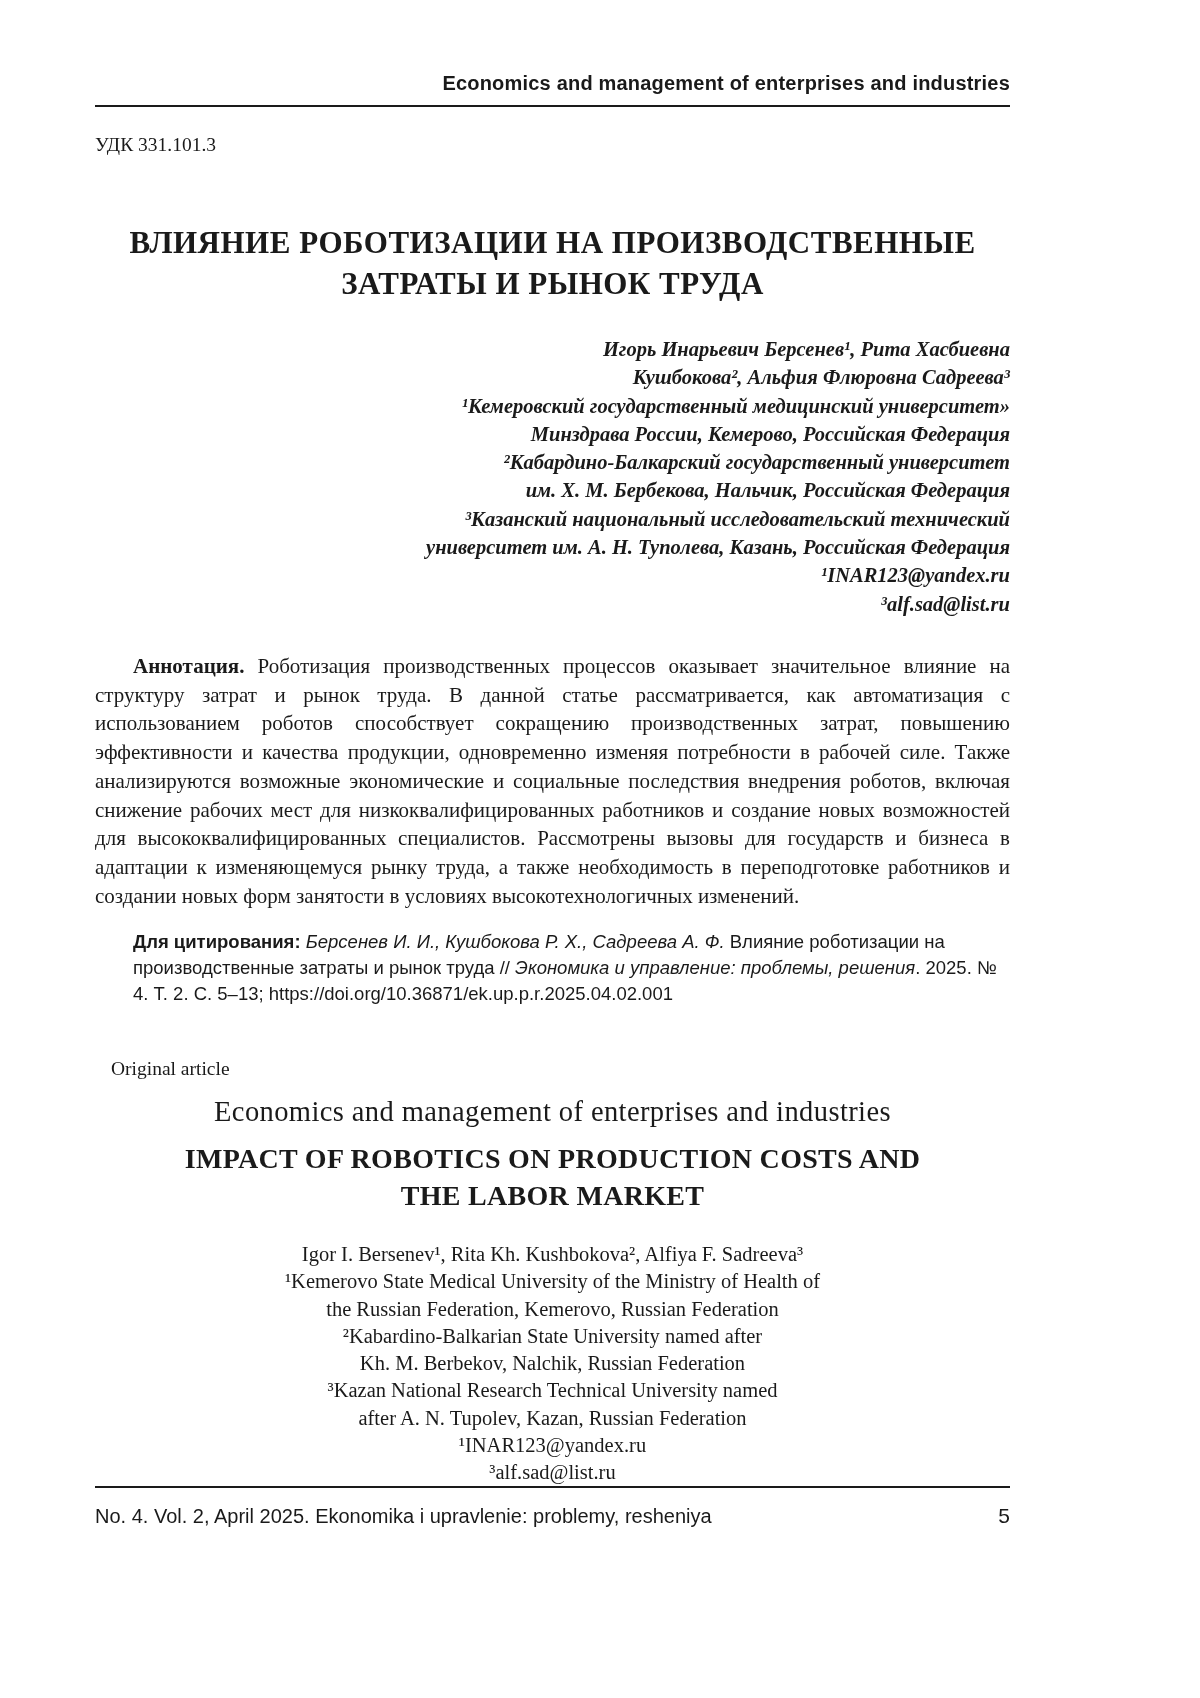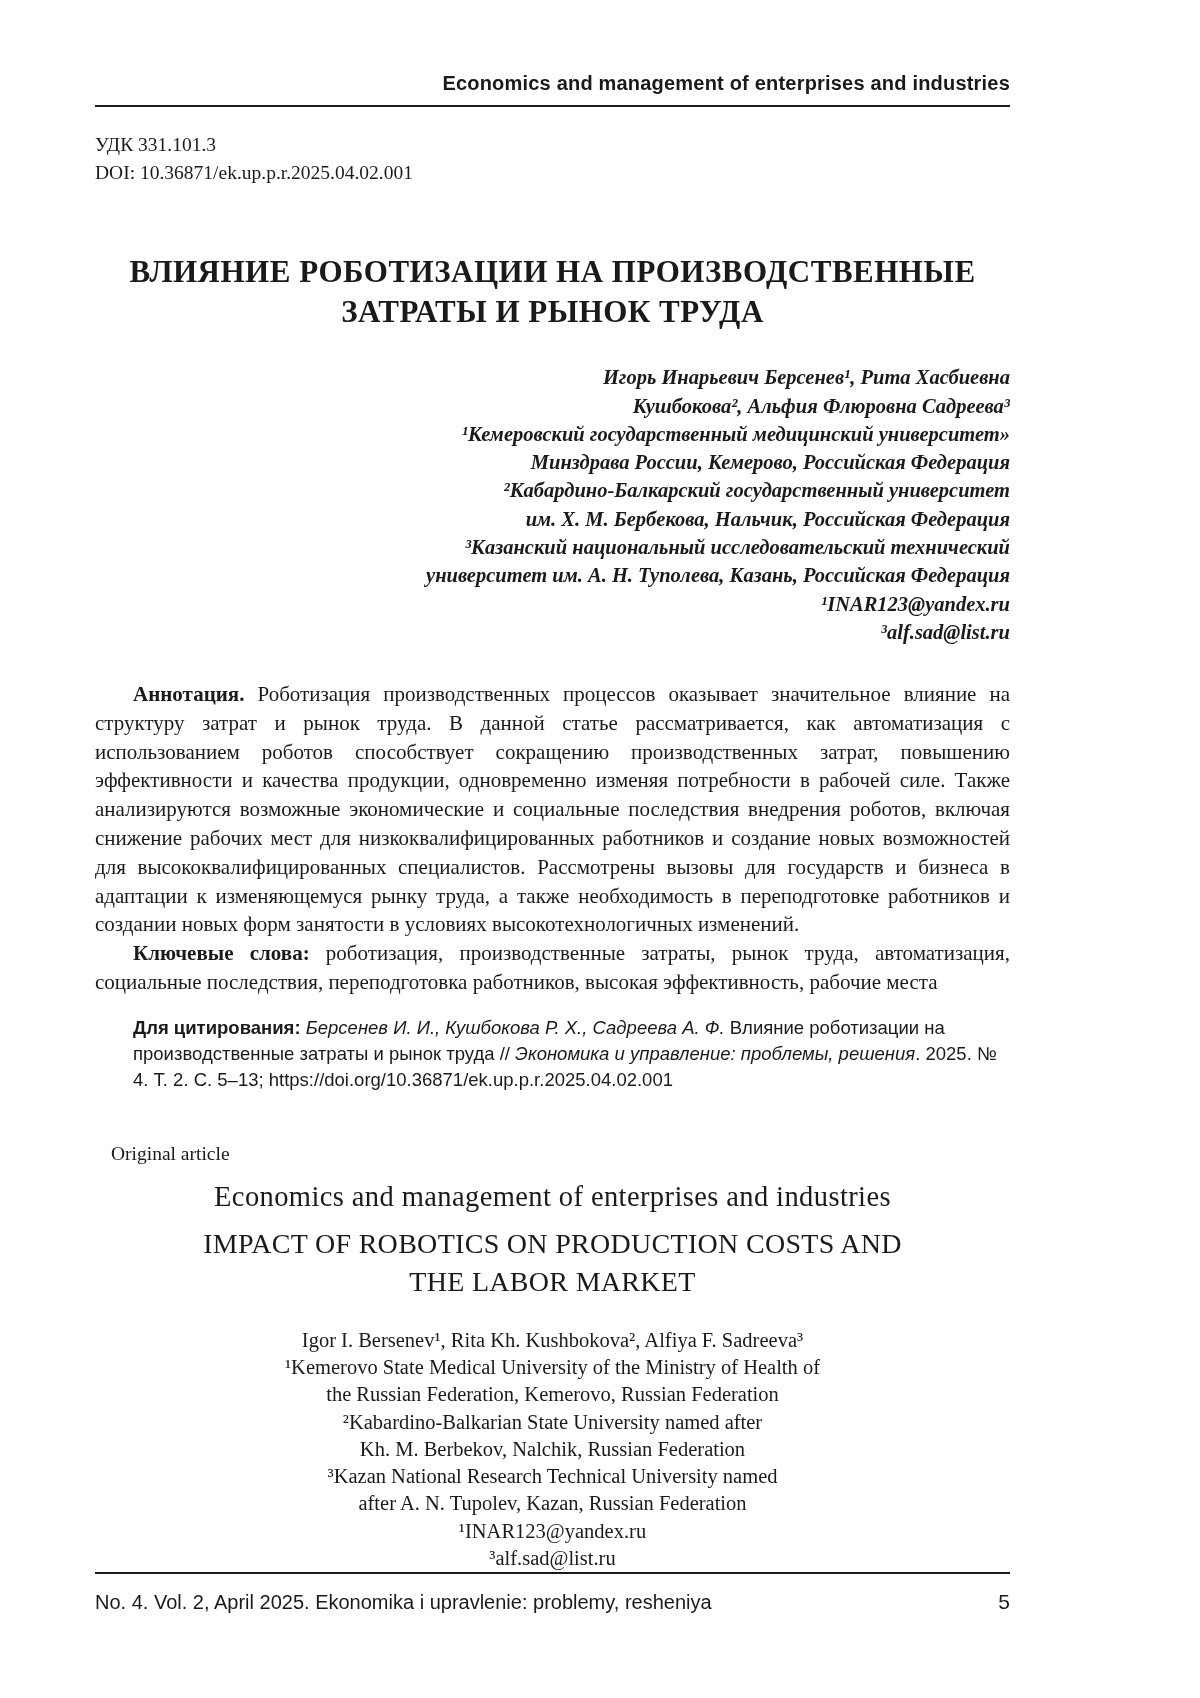--- a/index.html
+++ b/index.html
@@ -77,21 +77,21 @@
     text-align: center;
     font-size: 28.5px;
     font-weight: normal;
     letter-spacing: 0.4px;
   }
 
   .en-title {
     margin: 12px 0 0 0;
     text-align: center;
     font-size: 28px;
-    font-weight: normal;
+    font-weight: bold;
     line-height: 1.35;
     letter-spacing: 0.3px;
     white-space: pre-line;
   }
 
   .en-authors {
     margin-top: 26px;
     text-align: center;
     font-size: 20.5px;
     line-height: 1.33;
@@ -118,40 +118,38 @@
 
 <div class="page">
 
   <header>
     <div class="running-head">Economics and management of enterprises and industries</div>
     <hr class="head-rule">
   </header>
 
   <section class="meta">
     <p>УДК 331.101.3</p>
-    <p>DOI: 10.36871/ek.up.p.r.2025.04.02.001</p>
   </section>
 
   <h1 class="title-ru">ВЛИЯНИЕ РОБОТИЗАЦИИ НА ПРОИЗВОДСТВЕННЫЕ
 ЗАТРАТЫ И РЫНОК ТРУДА</h1>
 
   <div class="authors-ru">Игорь Инарьевич Берсенев¹, Рита Хасбиевна
 Кушбокова², Альфия Флюровна Садреева³
 ¹Кемеровский государственный медицинский университет»
 Минздрава России, Кемерово, Российская Федерация
 ²Кабардино-Балкарский государственный университет
 им. Х. М. Бербекова, Нальчик, Российская Федерация
 ³Казанский национальный исследовательский технический
 университет им. А. Н. Туполева, Казань, Российская Федерация
 ¹INAR123@yandex.ru
 ³alf.sad@list.ru</div>
 
   <p class="abstract"><span class="run-label">Аннотация.</span> <span>Роботизация производственных процессов оказывает значительное влияние на структуру затрат и рынок труда. В данной статье рассматривается, как автоматизация с использованием роботов способствует сокращению производственных затрат, повышению эффективности и качества продукции, одновременно изменяя потребности в рабочей силе. Также анализируются возможные экономические и социальные последствия внедрения роботов, включая снижение рабочих мест для низкоквалифицированных работников и создание новых возможностей для высококвалифицированных специалистов. Рассмотрены вызовы для государств и бизнеса в адаптации к изменяющемуся рынку труда, а также необходимость в переподготовке работников и создании новых форм занятости в условиях высокотехнологичных изменений.</span></p>
 
-  <p class="keywords"><span class="run-label">Ключевые слова:</span> <span>роботизация, производственные затраты, рынок труда, автоматизация, социальные последствия, переподготовка работников, высокая эффективность, рабочие места</span></p>
 
   <p class="citation"><span class="run-label">Для цитирования:</span> <i>Берсенев И. И., Кушбокова Р. Х., Садреева А. Ф.</i> <span>Влияние роботизации на производственные затраты и рынок труда //</span> <i>Экономика и управление: проблемы, решения</i><span>. 2025. № 4. Т. 2. С. 5–13; https://doi.org/10.36871/ek.up.p.r.2025.04.02.001</span></p>
 
   <p class="en-type">Original article</p>
 
   <h2 class="en-section-heading">Economics and management of enterprises and industries</h2>
 
   <h2 class="en-title">IMPACT OF ROBOTICS ON PRODUCTION COSTS AND
 THE LABOR MARKET</h2>
 

